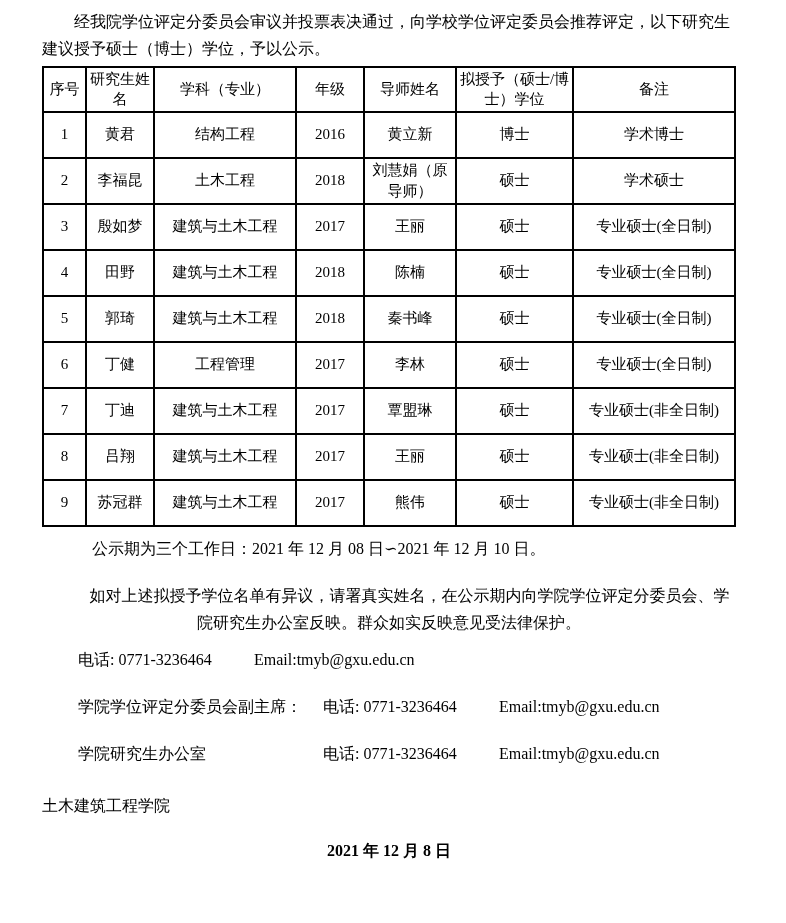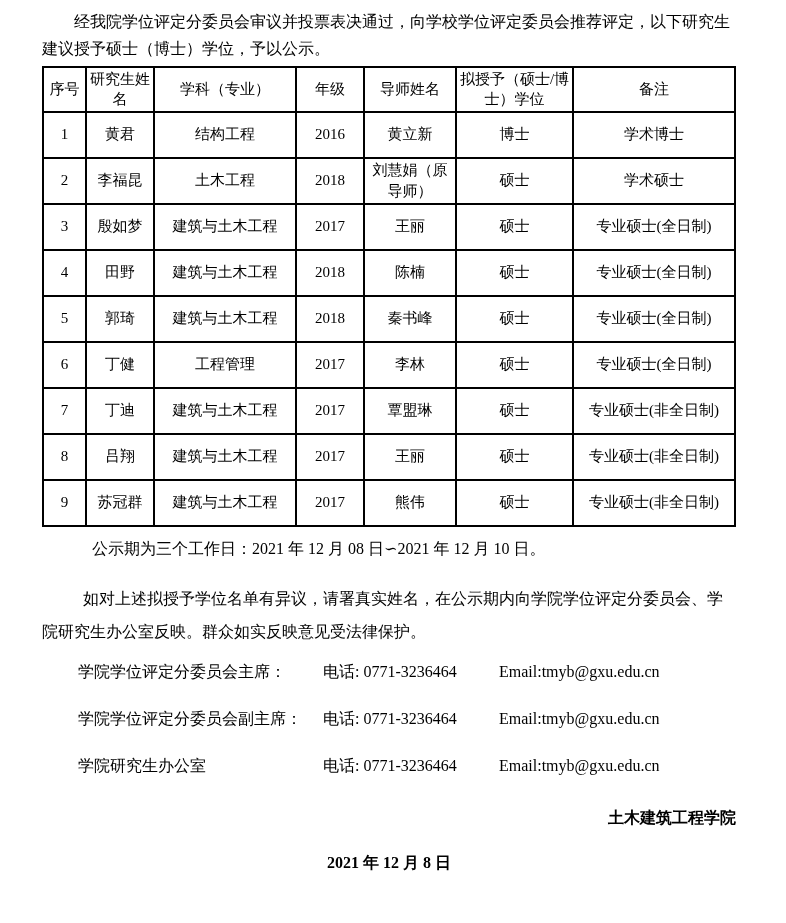--- a/index.html
+++ b/index.html
@@ -44,38 +44,38 @@
   col.c-superv   { width: 92px; }
   col.c-degree   { width: 117px; }
   col.c-note     { width: 162px; }
   .notice {
     margin: 12px 0 0 0;
     padding-left: 50px;
     line-height: 20px;
   }
   .objection {
     margin: 23px 0 0 0;
-    line-height: 33px;
+    line-height: 27px;
     text-indent: 41px;
+    text-align: center;
   }
   .contacts { margin-top: 14px; }
   .contact-row {
     display: flex;
     padding-left: 36px;
     margin-bottom: 27px;
     line-height: 20px;
   }
   .contact-label { width: 245px; }
   .contact-phone { width: 159px; }
   .contact-email { flex: 1; margin-left: 17px; }
   .signature {
-    text-align: right;
+    text-align: left;
     margin-top: 32px;
     line-height: 20px;
-    font-weight: bold;
   }
   .sig-date {
     text-align: center;
     margin-top: 25px;
     line-height: 20px;
     font-weight: bold;
   }
 </style>
 </head>
 <body>
@@ -187,21 +187,20 @@
       </tr>
     </tbody>
 </table>
 
 <p class="notice">公示期为三个工作日：2021 年 12 月 08 日∽2021 年 12 月 10 日。</p>
 
 <p class="objection">如对上述拟授予学位名单有异议，请署真实姓名，在公示期内向学院学位评定分委员会、学院研究生办公室反映。群众如实反映意见受法律保护。</p>
 
 <div class="contacts">
   <div class="contact-row">
-    <span class="contact-label">学院学位评定分委员会主席：</span>
     <span class="contact-phone">电话: 0771-3236464</span>
     <span class="contact-email">Email:tmyb@gxu.edu.cn</span>
   </div>
   <div class="contact-row">
     <span class="contact-label">学院学位评定分委员会副主席：</span>
     <span class="contact-phone">电话: 0771-3236464</span>
     <span class="contact-email">Email:tmyb@gxu.edu.cn</span>
   </div>
   <div class="contact-row">
     <span class="contact-label">学院研究生办公室</span>

